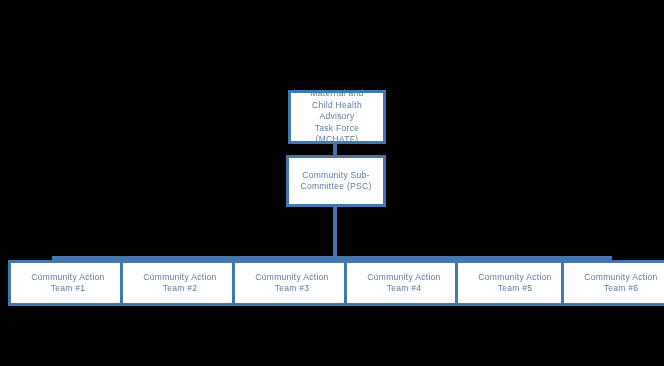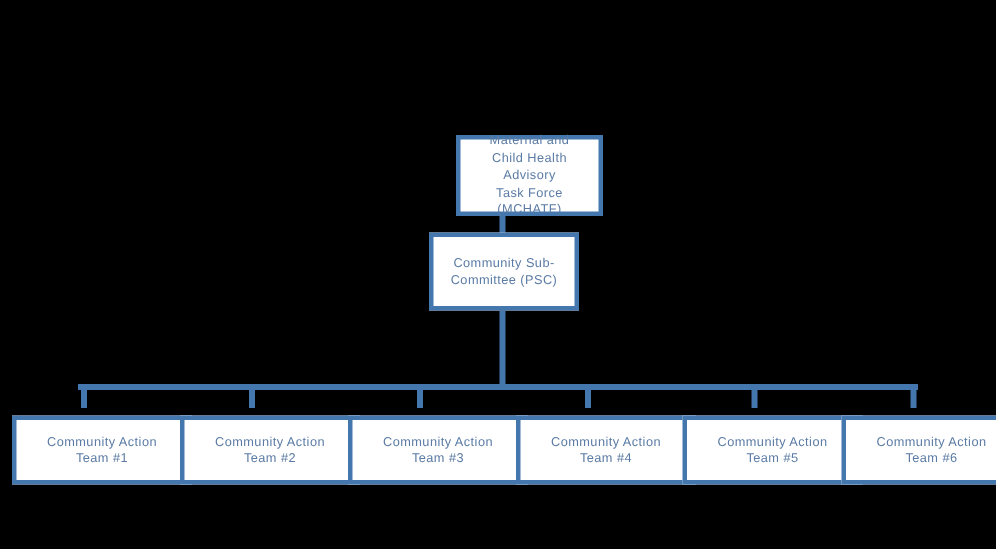--- a/index.html
+++ b/index.html
@@ -32,35 +32,35 @@
     color: #5B7BA4;
     font-size: 8.5px;
     line-height: 11.5px;
     letter-spacing: 0.3px;
     padding: 0 4px;
     white-space: pre-line;
   }
 
   
   #node-mchatf {
-    left: 304px;
+    left: 288px;
     top: 90px;
     width: 98px;
     height: 54px;
   }
   #node-psc {
     left: 286px;
     top: 155px;
     width: 100px;
     height: 52px;
   }
 
   
   .team-node {
-    top: 277px;
+    top: 260px;
     width: 120px;
     height: 46px;
   }
 
   
   .conn {
     position: absolute;
     background: #4477AE;
   }
   .conn-v { width: 4px; }

